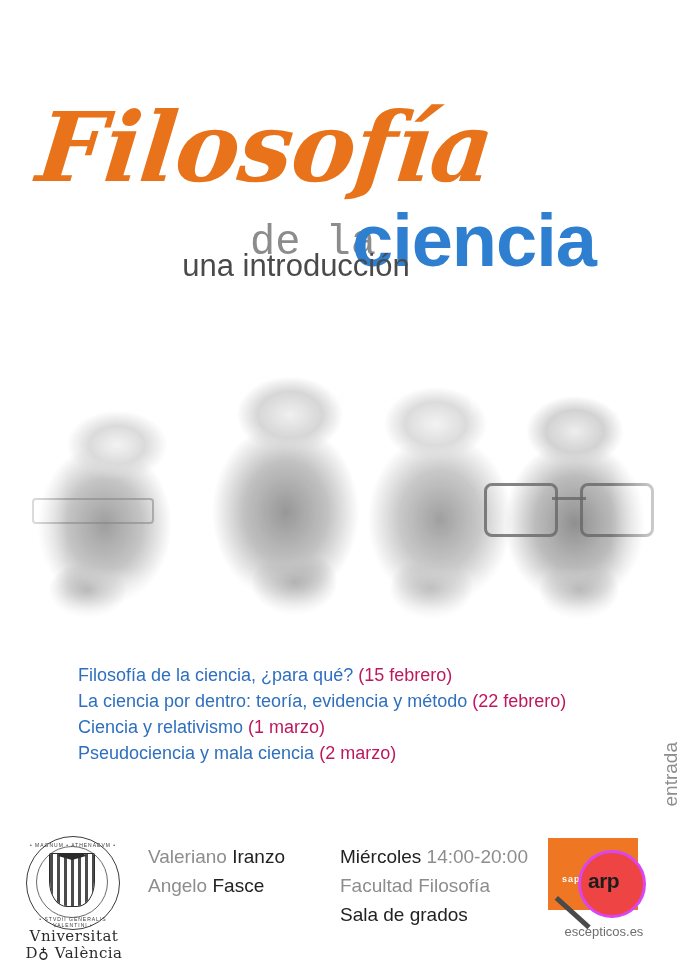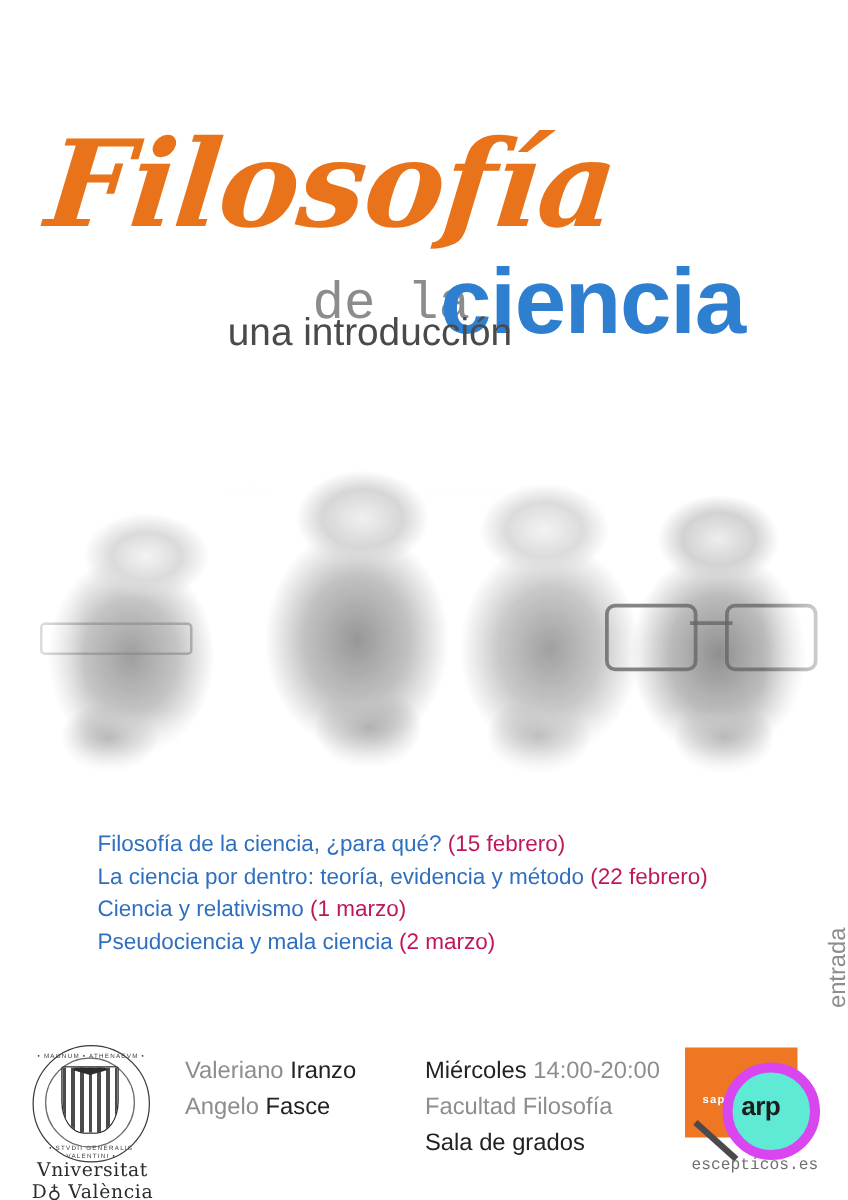--- a/index.html
+++ b/index.html
@@ -359,22 +359,22 @@
     height: 72px;
     background: #ef7622;
   }
   .arp-circle {
     position: absolute;
     left: 30px;
     top: 12px;
     width: 62px;
     height: 62px;
     border-radius: 50%;
-    background: #5eead4;
-    border: 8px solid #d946ef;
+    background: #ef4444;
+    border: 3px solid #d946ef;
     overflow: hidden;
   }
   .arp-circle .arp-word {
     position: absolute;
     left: 7px;
     top: 16px;
     font-size: 21px;
     font-weight: bold;
     color: #1d1d1d;
     letter-spacing: -0.5px;
@@ -399,21 +399,20 @@
     transform-origin: 0 0;
   }
   .arp-site {
     position: absolute;
     left: 0;
     top: 86px;
     width: 112px;
     text-align: center;
     font-size: 13px;
     color: #6f6f6f;
-    font-family: Liberation Mono, monospace;
   }
 </style>
 </head>
 <body>
 
 <div class="poster">
 
   <div class="title-block">
     <div class="title-filosofia">Filosofía</div>
     <div class="title-dela">de la</div>

